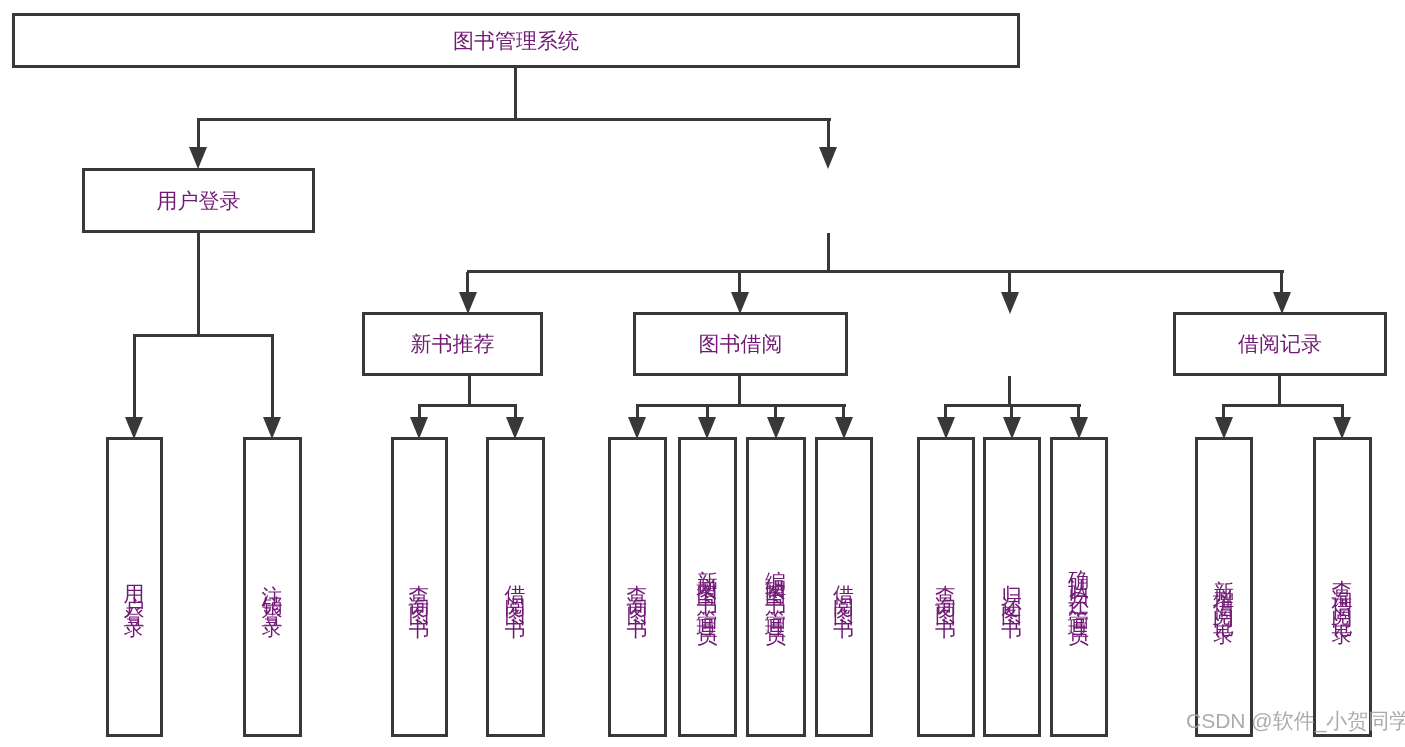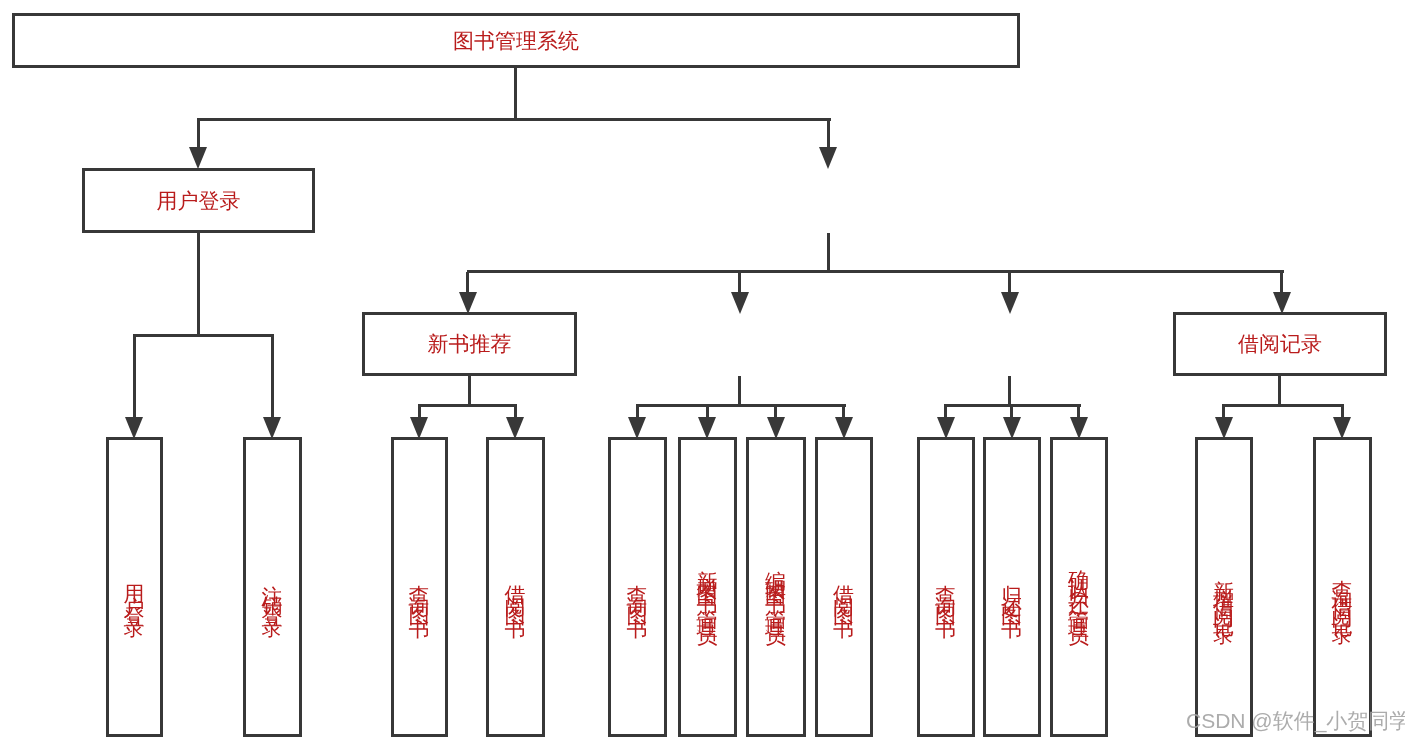--- a/index.html
+++ b/index.html
@@ -9,21 +9,21 @@
     height: 747px;
     background: #ffffff;
     font-family: "Liberation Sans", "DejaVu Sans", sans-serif;
     overflow: hidden;
   }
   .box {
     position: absolute;
     box-sizing: border-box;
     border: 3px solid #383838;
     background: #ffffff;
-    color: #b91c1c;
+    color: #701a75;
     display: flex;
     align-items: center;
     justify-content: center;
     font-size: 21px;
     line-height: 1.1;
     text-align: center;
   }
   .box.v {
     writing-mode: vertical-rl;
     text-orientation: mixed;
@@ -50,21 +50,22 @@
     z-index: 5;
   }
 </style>
 </head>
 <body>
 
 <div id="canvas">
   <div class="watermark">CSDN @软件_小贺同学</div>
 <div class="box h" style="left: 12px; top: 13px; width: 1008px; height: 55px;">图书管理系统</div>
     <div class="box h" style="left: 82px; top: 168px; width: 233px; height: 65px;">用户登录</div>
-    <div class="box h" style="left: 362px; top: 312px; width: 215px; height: 64px;">新书推荐</div>
+    <div class="box h" style="left: 362px; top: 312px; width: 181px; height: 64px;">新书推荐</div>
+    <div class="box h" style="left: 633px; top: 312px; width: 215px; height: 64px;">图书借阅</div>
     <div class="box h" style="left: 1173px; top: 312px; width: 214px; height: 64px;">借阅记录</div>
     <div class="box v" style="left: 106px; top: 437px; width: 57px; height: 300px; letter-spacing: 11px; padding-top: 6px;">用户登录</div>
     <div class="box v" style="left: 243px; top: 437px; width: 59px; height: 300px; letter-spacing: 11px; padding-top: 6px;">注销登录</div>
     <div class="box v" style="left: 391px; top: 437px; width: 57px; height: 300px; letter-spacing: 11px; padding-top: 6px;">查询图书</div>
     <div class="box v" style="left: 486px; top: 437px; width: 59px; height: 300px; letter-spacing: 11px; padding-top: 6px;">借阅图书</div>
     <div class="box v" style="left: 608px; top: 437px; width: 59px; height: 300px; letter-spacing: 11px; padding-top: 6px;">查询图书</div>
     <div class="box v" style="left: 678px; top: 437px; width: 59px; height: 300px; letter-spacing: 8px; padding-top: 4px;">新增图书（管理员）</div>
     <div class="box v" style="left: 746px; top: 437px; width: 60px; height: 300px; letter-spacing: 8px; padding-top: 4px;">编辑图书（管理员）</div>
     <div class="box v" style="left: 815px; top: 437px; width: 58px; height: 300px; letter-spacing: 11px; padding-top: 6px;">借阅图书</div>
     <div class="box v" style="left: 917px; top: 437px; width: 58px; height: 300px; letter-spacing: 11px; padding-top: 6px;">查询图书</div>

